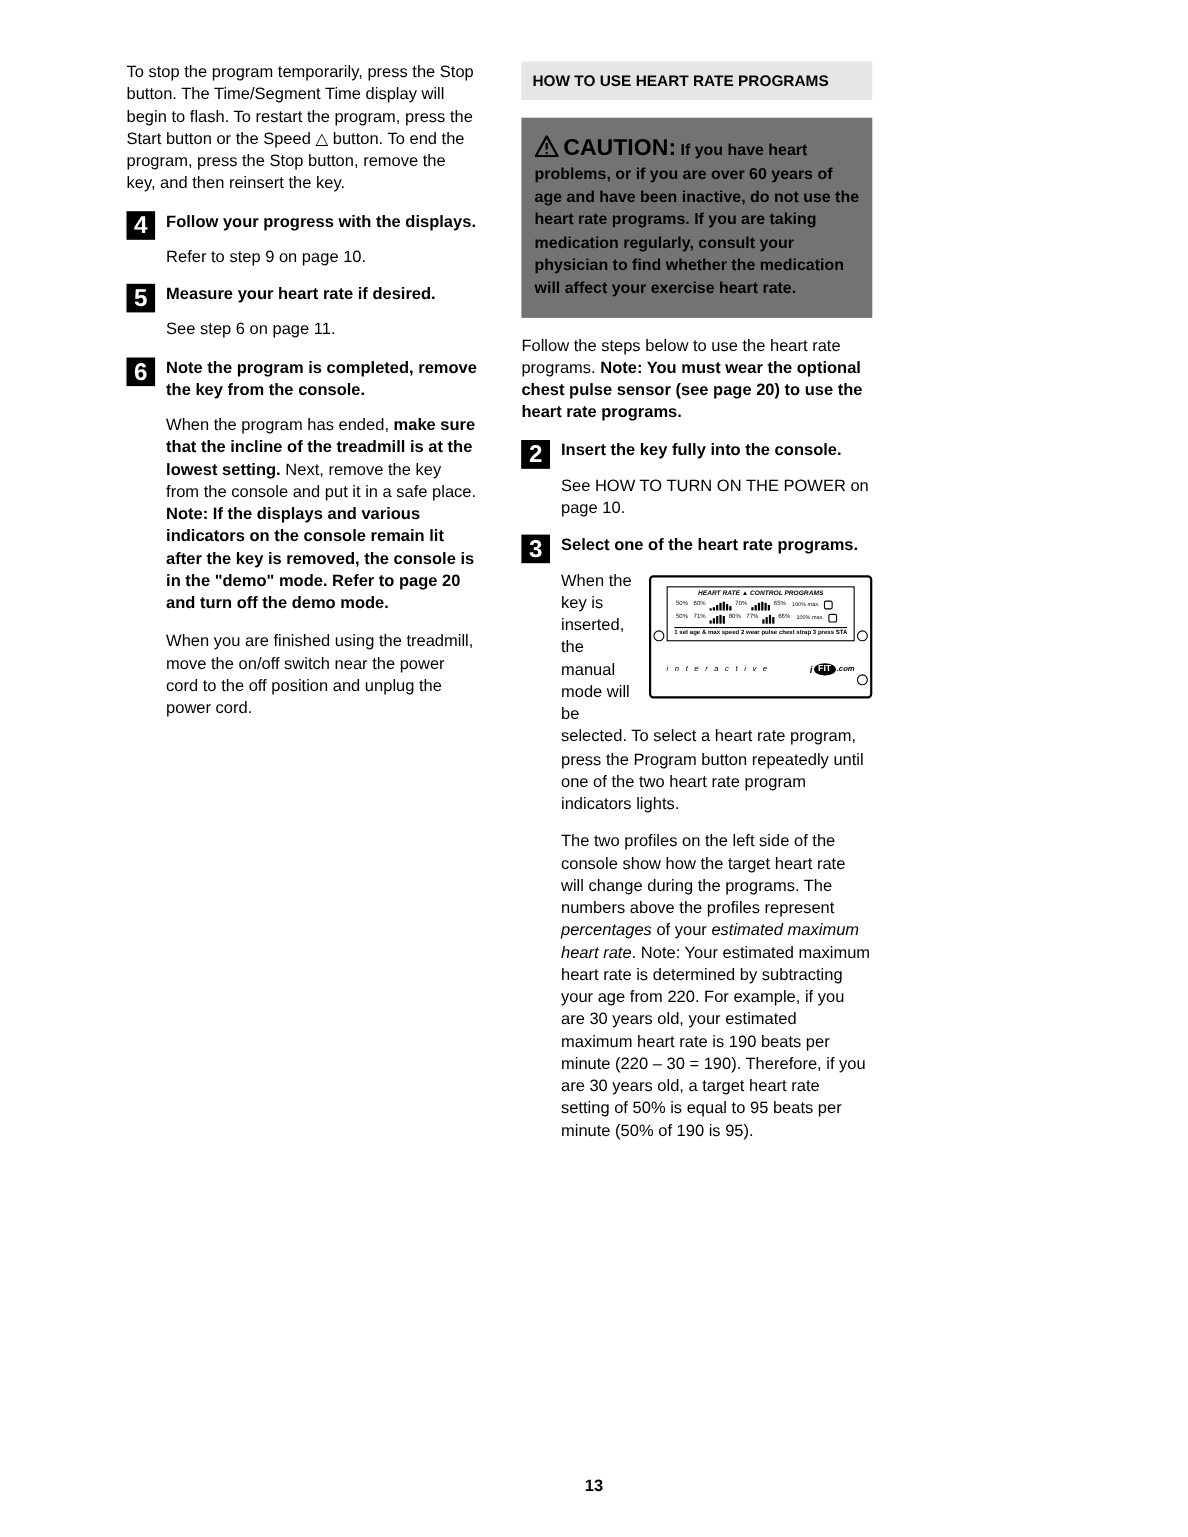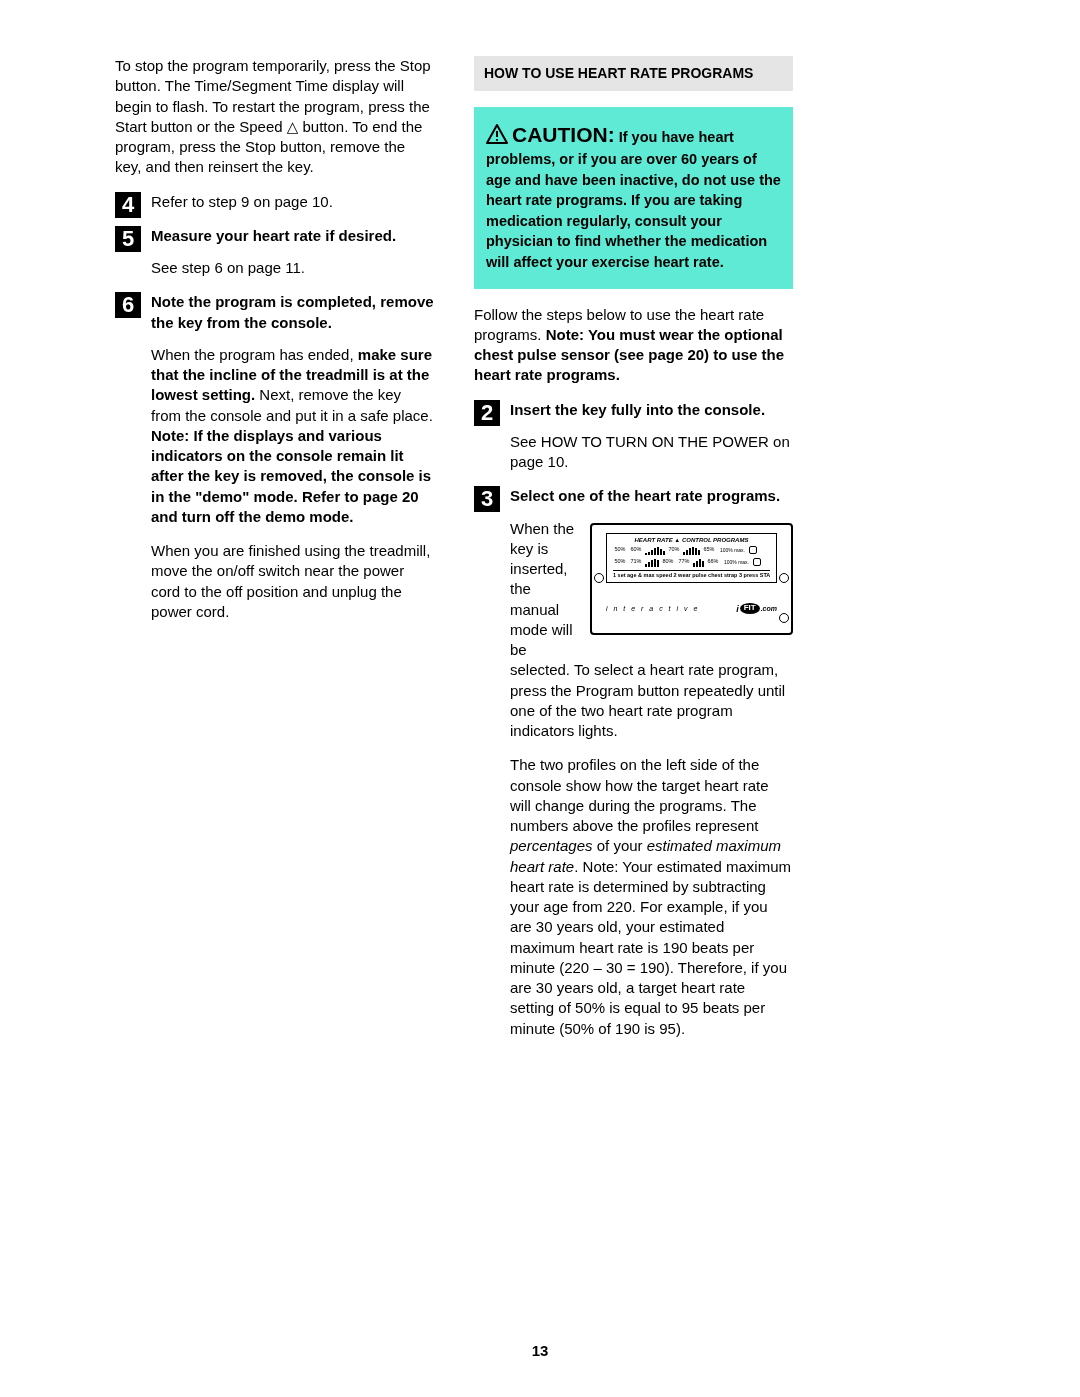--- a/index.html
+++ b/index.html
@@ -47,21 +47,21 @@
   .step-block p { margin-bottom: 14px; }
   .bold { font-weight: bold; }
   .section-header {
     background: #e5e5e5;
     padding: 8px 10px;
     font-weight: bold;
     font-size: 14px;
     margin-bottom: 16px;
   }
   .caution-box {
-    background: #5eead4;
+    background: #737373;
     padding: 14px 12px 16px 12px;
     margin-bottom: 16px;
   }
   .caution-title {
     font-size: 21px;
     font-weight: bold;
     display: inline;
     vertical-align: baseline;
   }
   .warn-icon {
@@ -169,20 +169,21 @@
 </style>
 </head>
 <body>
 
 <div class="page">
 
   <p>To stop the program temporarily, press the Stop button. The Time/Segment Time display will begin to flash. To restart the program, press the Start button or the Speed △ button. To end the program, press the Stop button, remove the key, and then reinsert the key.</p>
 
   <div class="step-block nowb">
     <div class="step-num">4</div>
+    <div class="step-title">Follow your progress with the displays.</div>
     <p>Refer to step 9 on page 10.</p>
   </div>
 
   <div class="step-block nowb">
     <div class="step-num">5</div>
     <div class="step-title">Measure your heart rate if desired.</div>
     <p>See step 6 on page 11.</p>
   </div>
 
   <div class="step-block">

